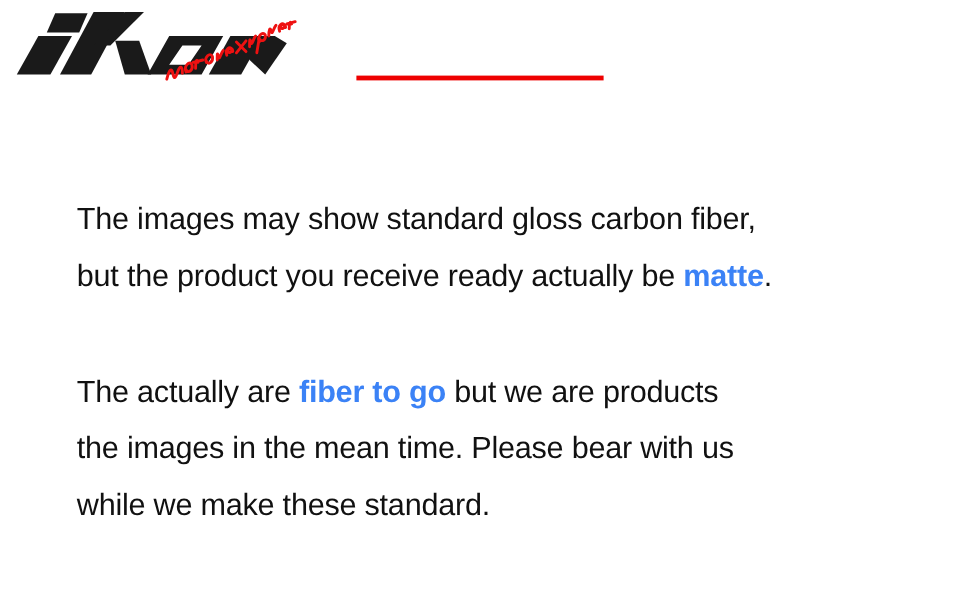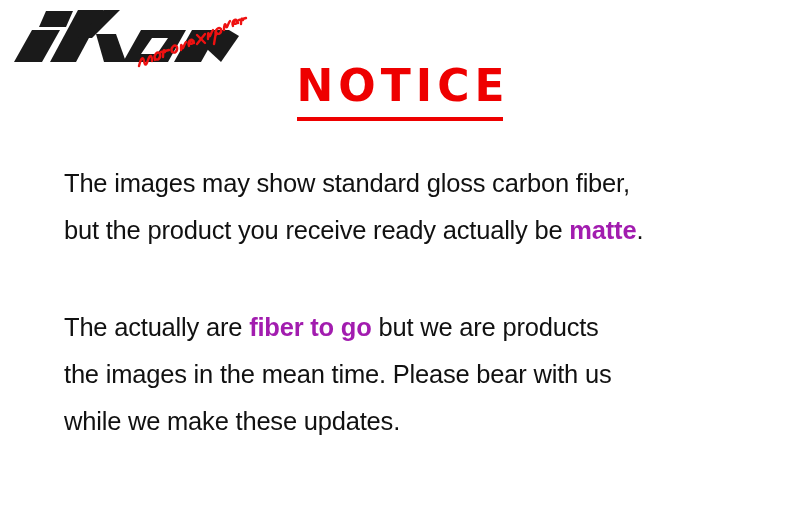--- a/index.html
+++ b/index.html
@@ -79,21 +79,21 @@
     letter-spacing: -0.2px;
     white-space: nowrap;
   }
   .para-gap {
     height: 50px;
   }
   .line {
     display: block;
   }
   .hl {
-    color: #a21caf;
+    color: #3b82f6;
     font-weight: bold;
   }
 </style>
 </head>
 <body>
 
 <div class="page">
 
   <div class="logo">
     <svg class="logo-svg" viewBox="0 0 250 80" xmlns="http://www.w3.org/2000/svg">
@@ -122,34 +122,33 @@
         <path d="M208,39 C208,34 208,31 209,35 C210,39 211,32 213,30"></path>
         <path d="M216,35 C214,30 219,26 221,29 C222,33 218,36 216,32 L214,44"></path>
         <path d="M224,30 C224,25 225,22 226,26 C227,30 228,23 230,21"></path>
         <path d="M233,26 C231,21 236,18 237,21 C238,24 233,25 234,22 C235,19 238,20 238,23"></path>
         <path d="M241,24 C241,19 242,17 243,20 M239,20 L246,18"></path>
       </g>
     </svg>
   </div>
 
   <div class="notice-block">
-    <h1 class="notice-title">NOTICE</h1>
     <div class="notice-rule"></div>
   </div>
 
   <div class="body-copy">
 
     <p class="para">
       <span class="line"><span>The images may show standard gloss carbon fiber,</span></span>
       <span class="line"><span>but the product you receive ready actually be </span><span class="hl">matte</span><span>.</span></span>
     </p>
 
     <div class="para-gap"></div>
 
     <p class="para">
       <span class="line"><span>The actually are </span><span class="hl">fiber to go</span><span> but we are products</span></span>
       <span class="line"><span>the images in the mean time. Please bear with us</span></span>
-      <span class="line"><span>while we make these updates.</span></span>
+      <span class="line"><span>while we make these standard.</span></span>
     </p>
 
   </div>
 
 </div>
 
 </body></html>

